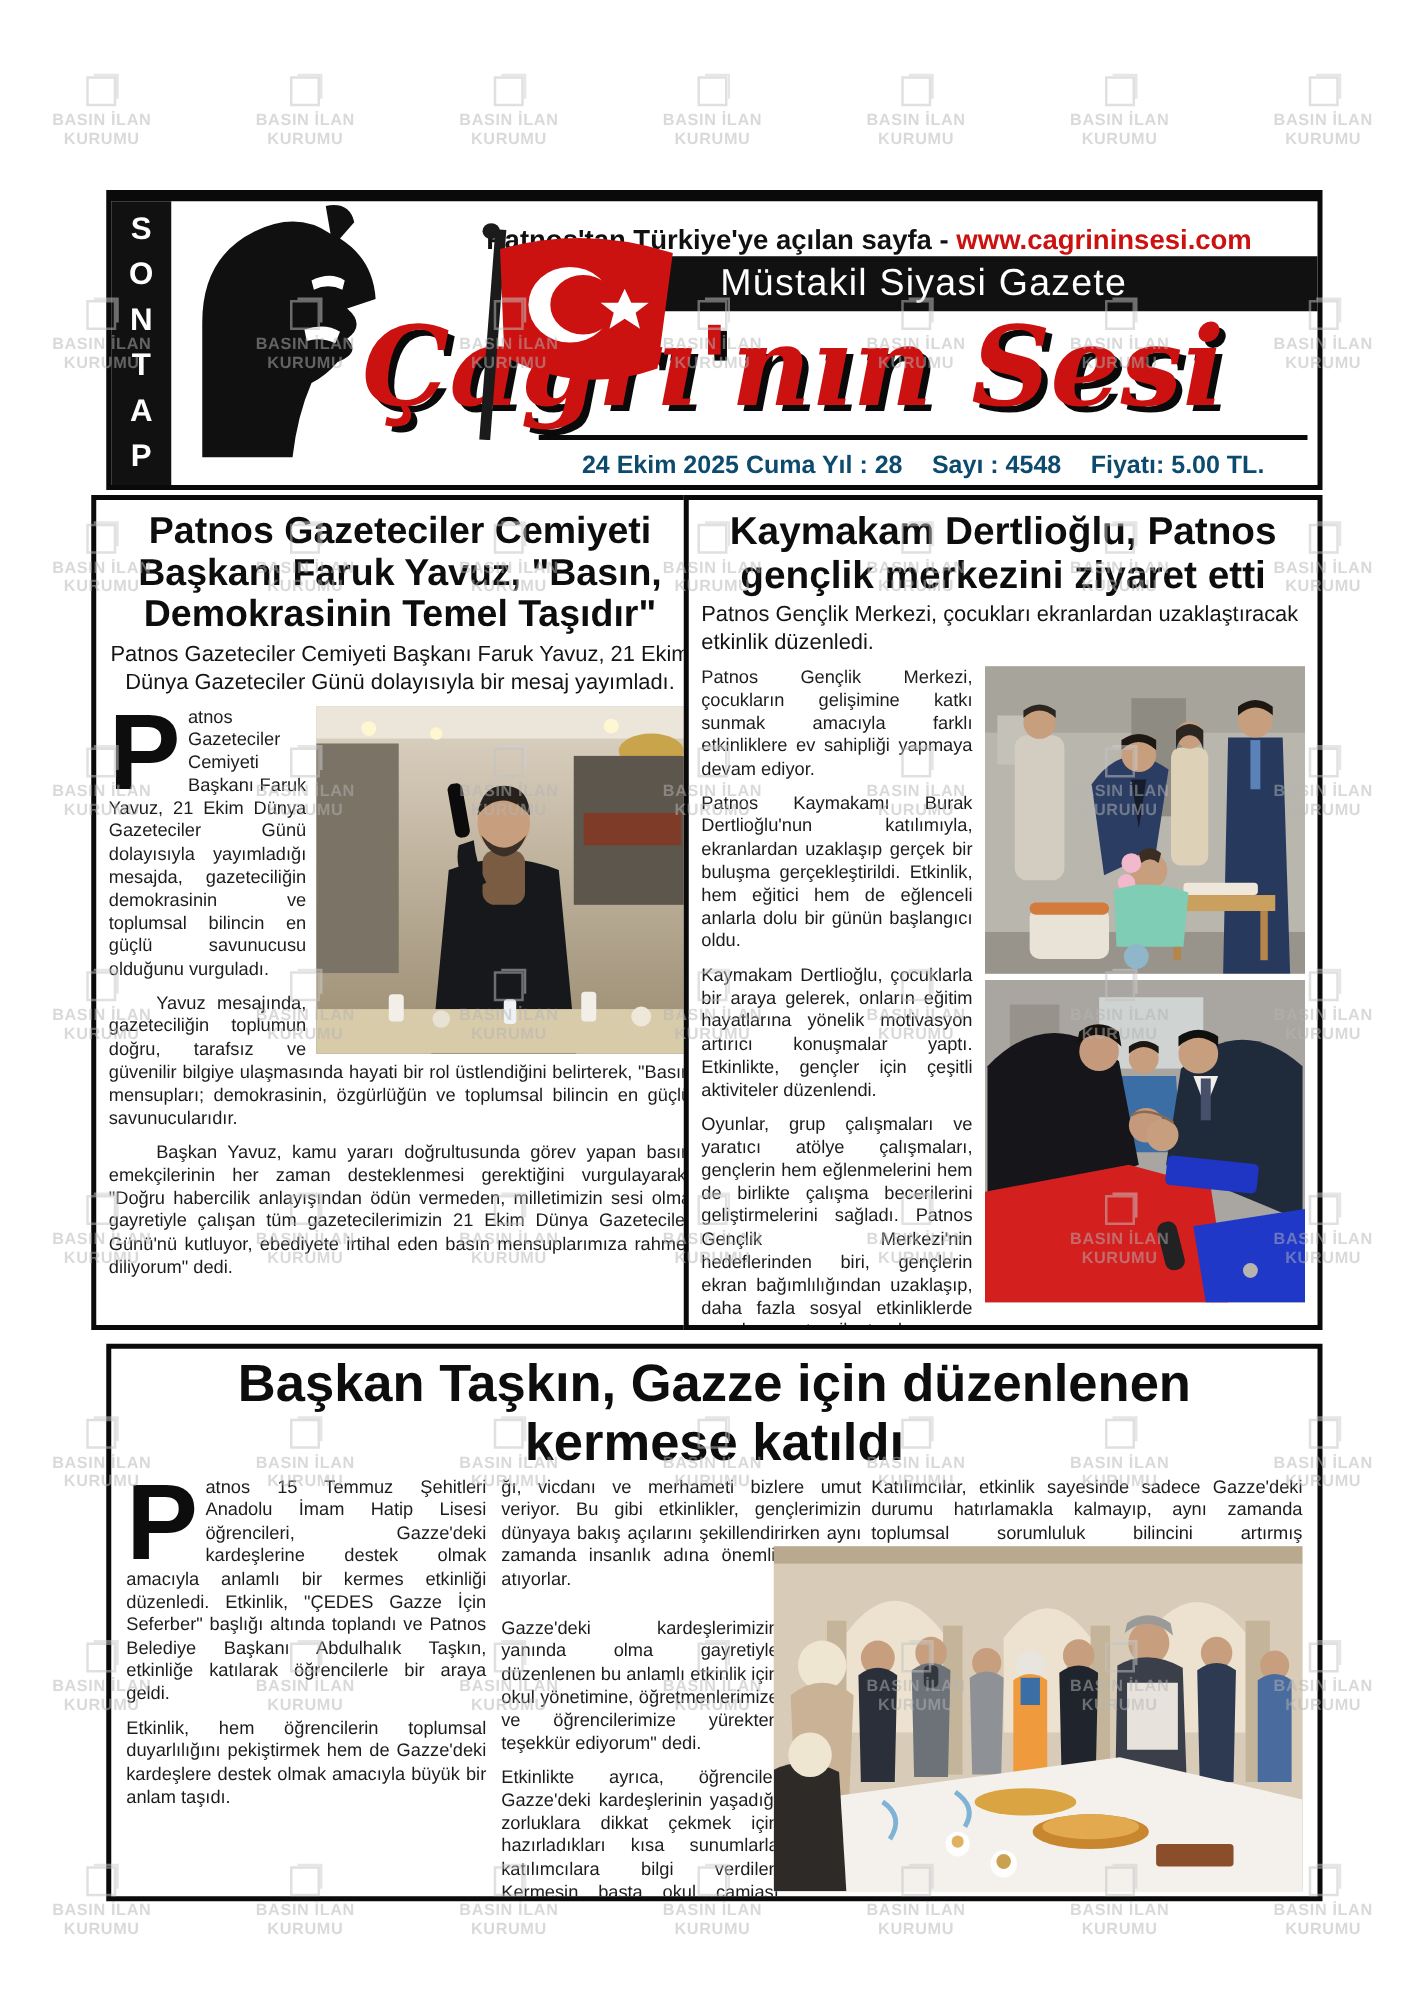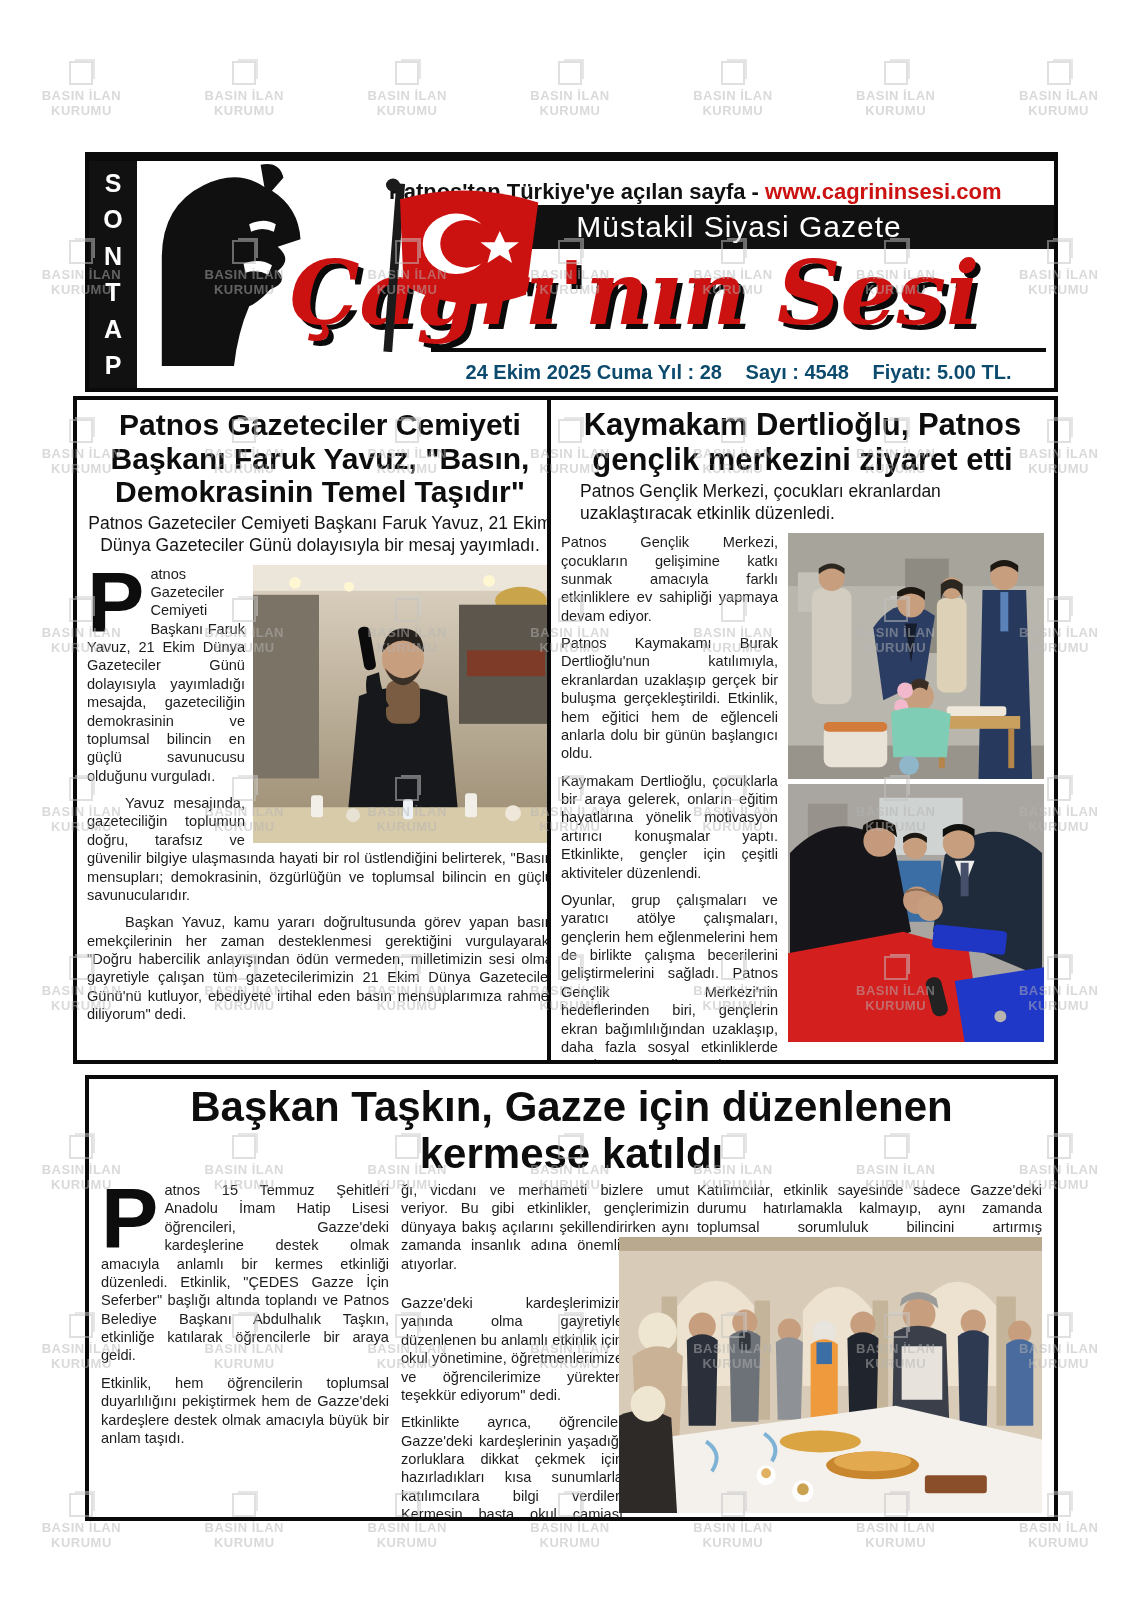--- a/index.html
+++ b/index.html
@@ -41,21 +41,21 @@
           padding:6px 10px;overflow:hidden;}
   .box-left{left:73px;top:396px;width:494px;height:668px;}
   .box-right{left:547px;top:396px;width:511px;height:668px;}
   .box-bottom{left:85px;top:1075px;width:973px;height:446px;padding:4px 12px;}
 
   .headline{margin:2px 0 4px;text-align:center;font-weight:bold;color:#0d0d0d;line-height:1.12;}
   .box-left .headline{font-size:30px;}
   .box-right .headline{font-size:31px;}
   .box-bottom .headline{font-size:42px;margin-top:0;}
   .subhead{margin:0 0 8px;text-align:center;font-size:17.5px;line-height:1.25;color:#141414;}
-  .box-right .subhead{text-align:left;margin-left:19px;}
+  .box-right .subhead{text-align:left;}
   .box-bottom .subhead{font-size:18px;margin-bottom:6px;}
 
   .body-text{font-size:14.6px;line-height:1.26;text-align:justify;}
   .body-text p{margin:0 0 9px;}
   .indent p{text-indent:2.6em;}
   .indent p.noindent{text-indent:0;}
   .byline{font-weight:bold;}
 
   .dropcap{float:left;font-weight:bold;font-size:86px;line-height:.78;padding:4px 6px 0 0;color:#0d0d0d;}
 

